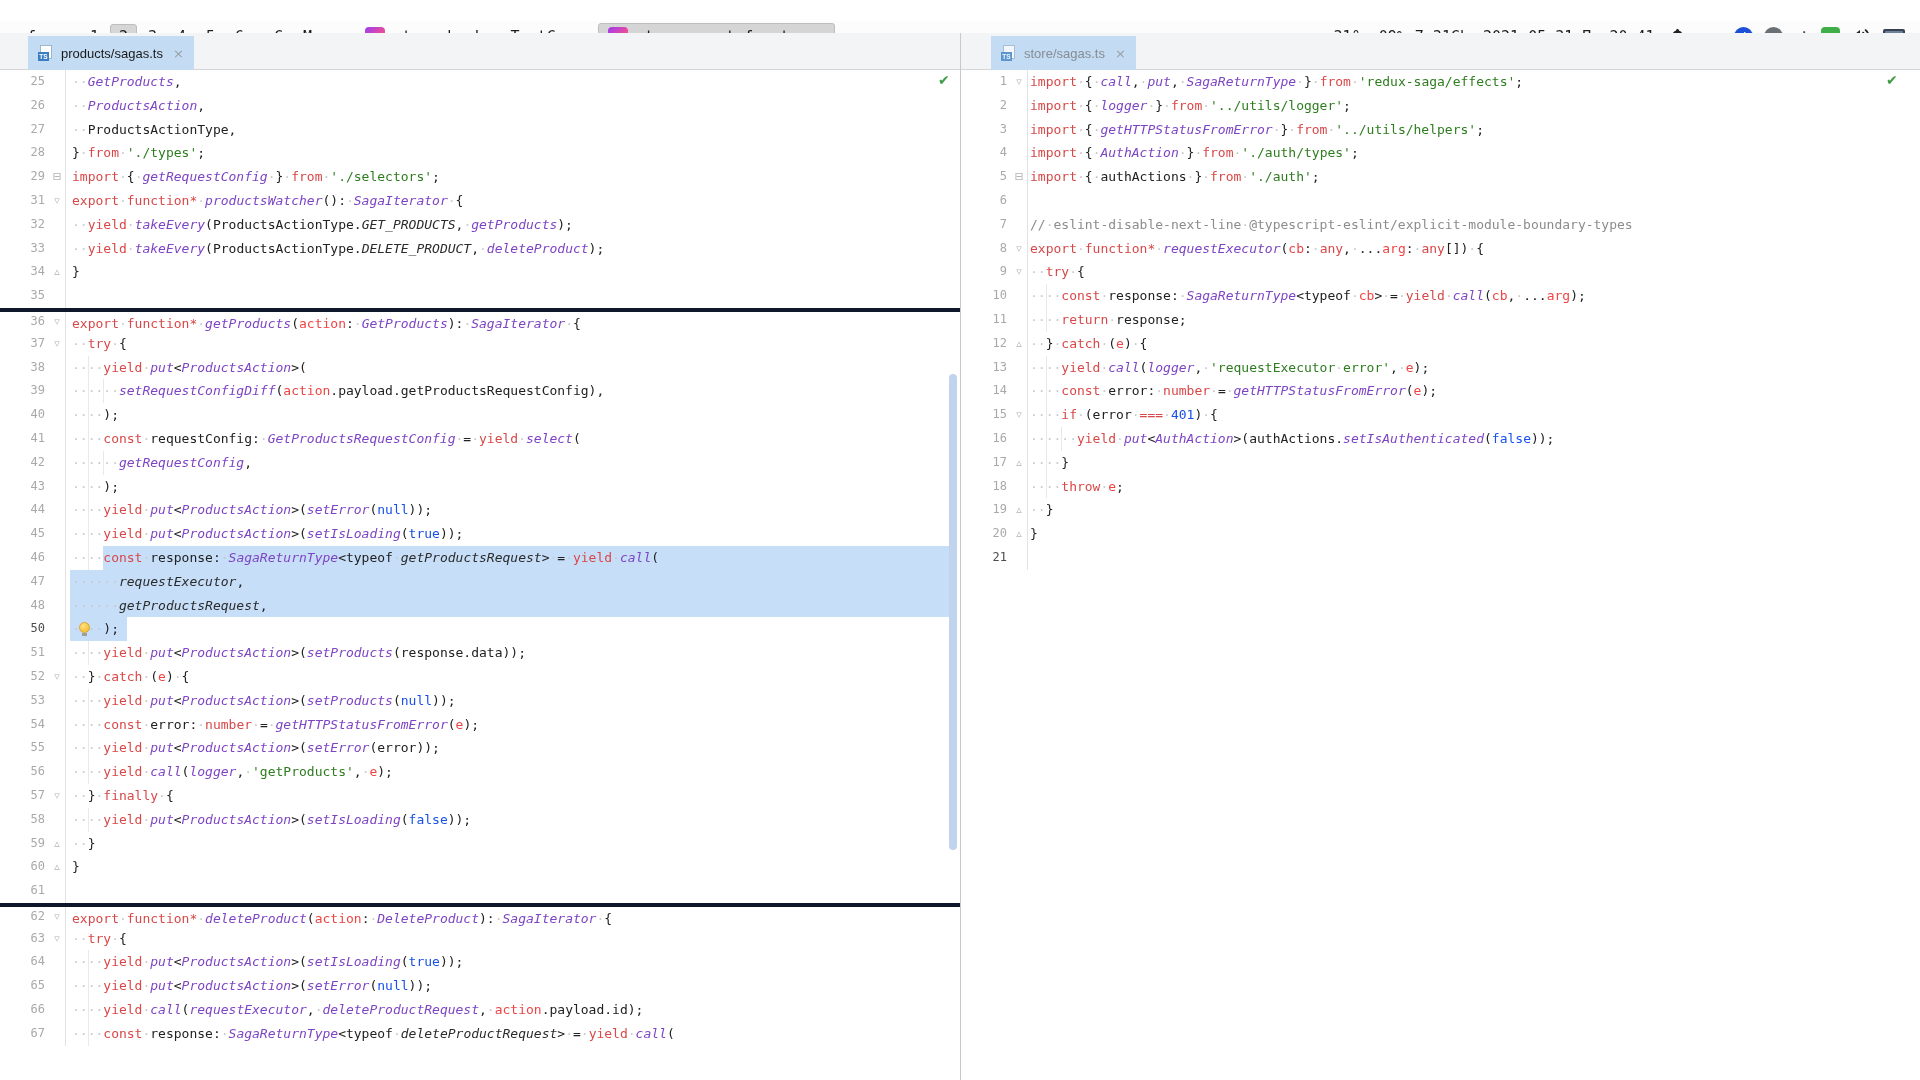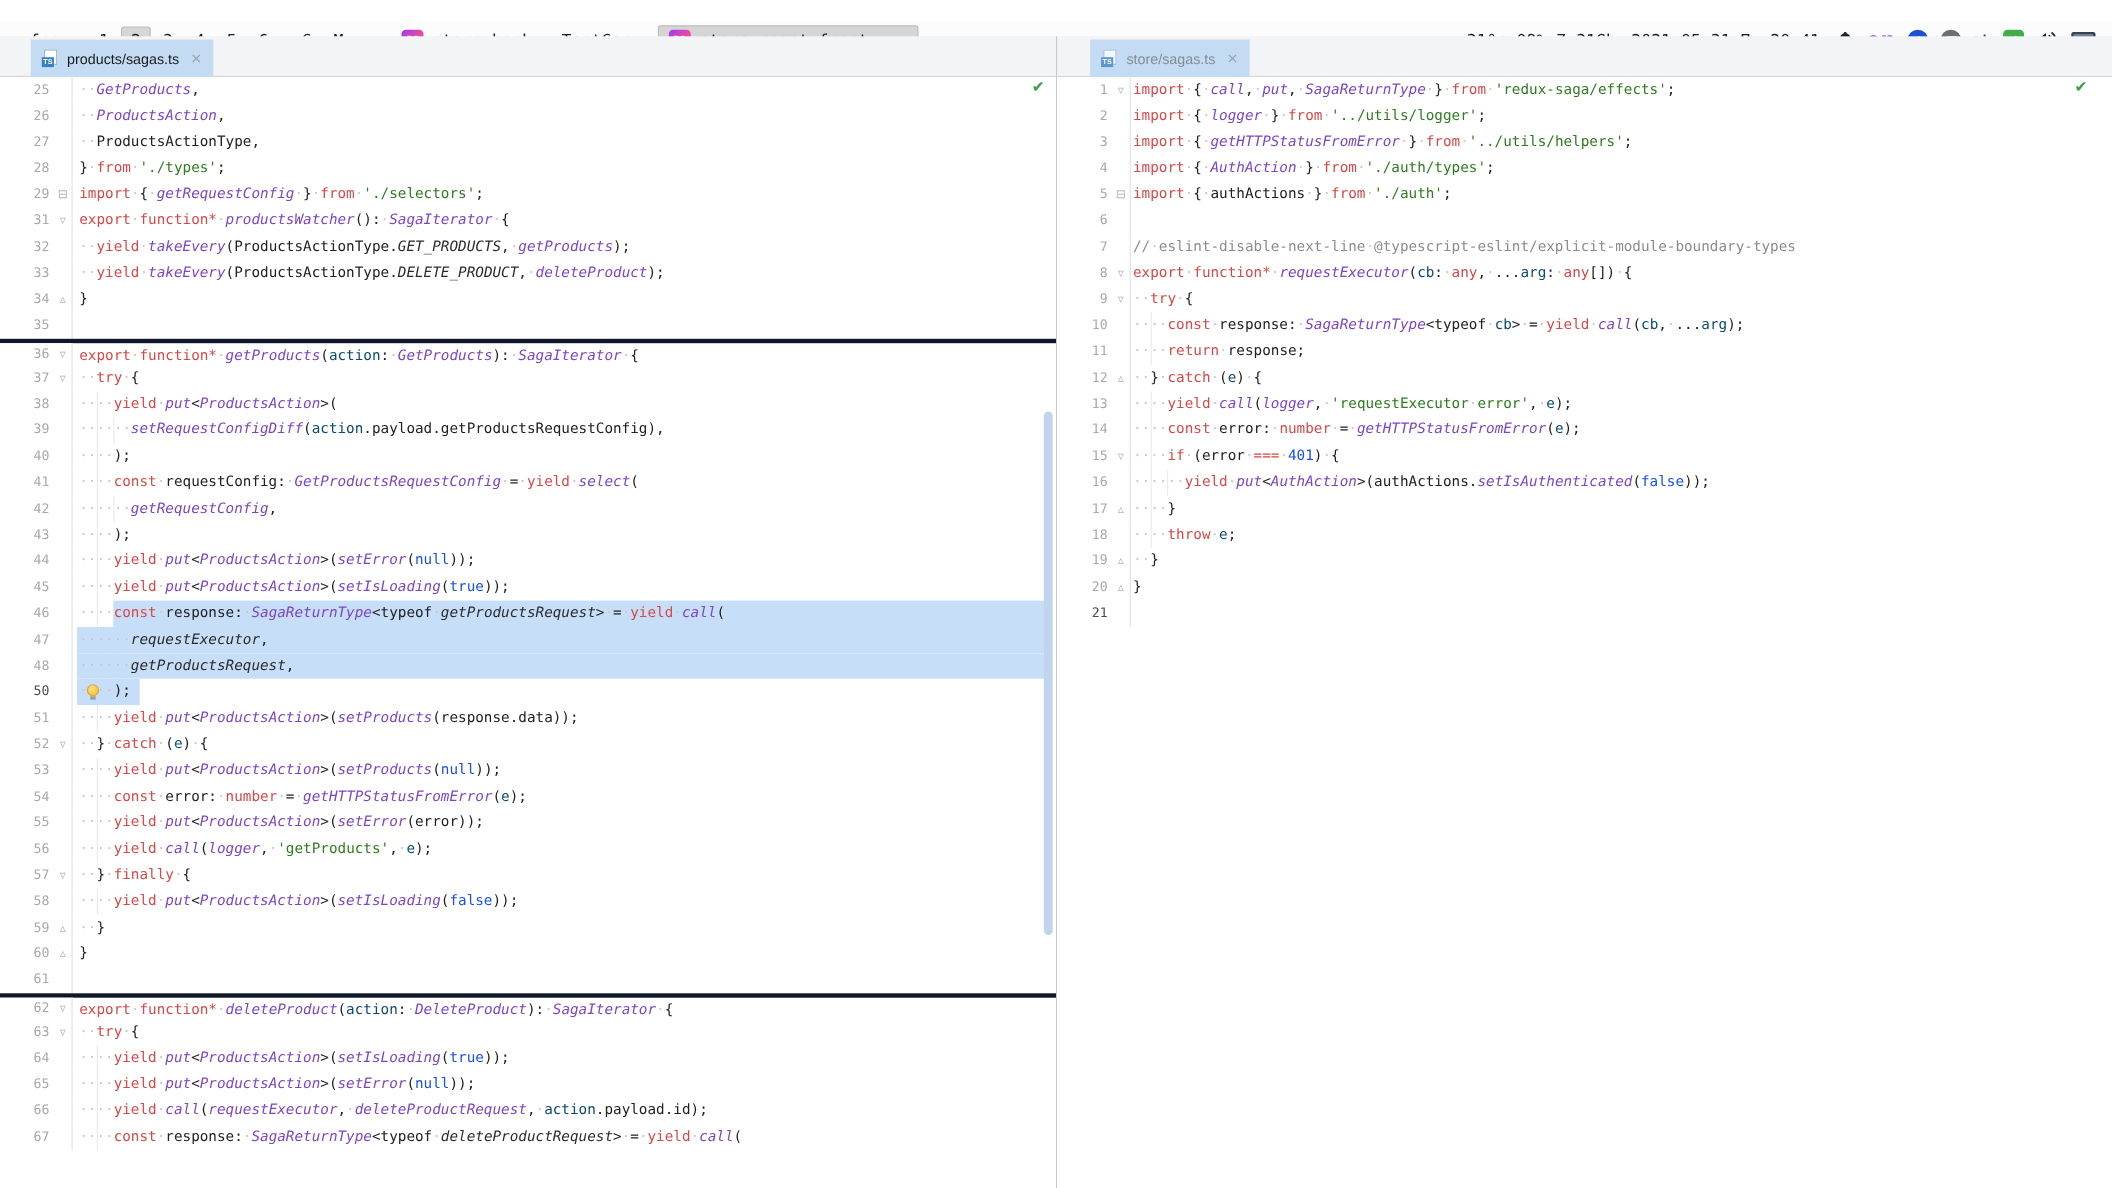--- a/index.html
+++ b/index.html
@@ -76,21 +76,21 @@
   .guide  { position:absolute; top:0; height:100%; width:1px; background:#e9e9e9; z-index:0; }
 
   
   .k { color:#d94848; }
   .o { color:#d94848; }
   .f { color:#7d44c4; font-style:italic; }
   .y { color:#7d44c4; font-style:italic; }
   .d { color:#2b2b2b; font-style:italic; }
   .s { color:#2d7d1e; }
   .n { color:#1750eb; }
-  .p { color:#0c4a6e; }
+  .p { color:#ef4444; }
   .c { color:#8c8c8c; }
   .t { color:#212121; }
   .ws { color:#c9c9c9; font-style:normal; }
 
   .insp-check { position:absolute; top:2px; font-size:14px; font-weight:bold; color:#3f9c46; z-index:5;
                 font-family:"DejaVu Sans", sans-serif; }
   #check-left  { left:938px; }
   #check-right { left:925px; }
 
   #scroll-thumb { position:absolute; left:949px; top:304px; width:8px; height:476px;

